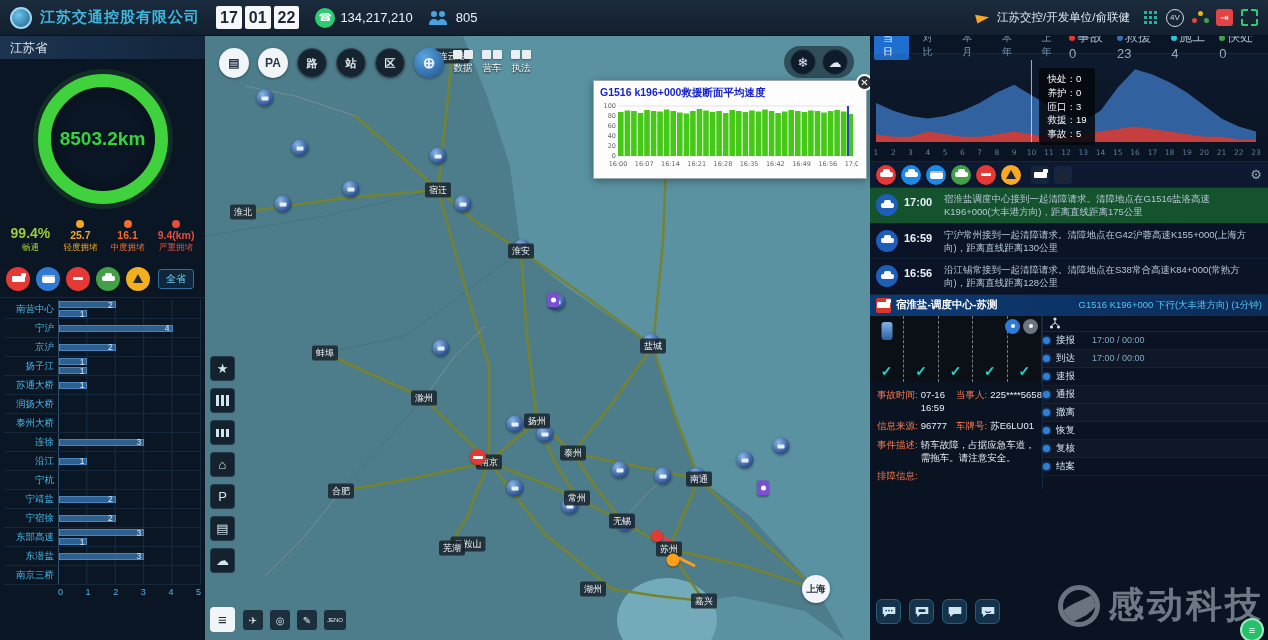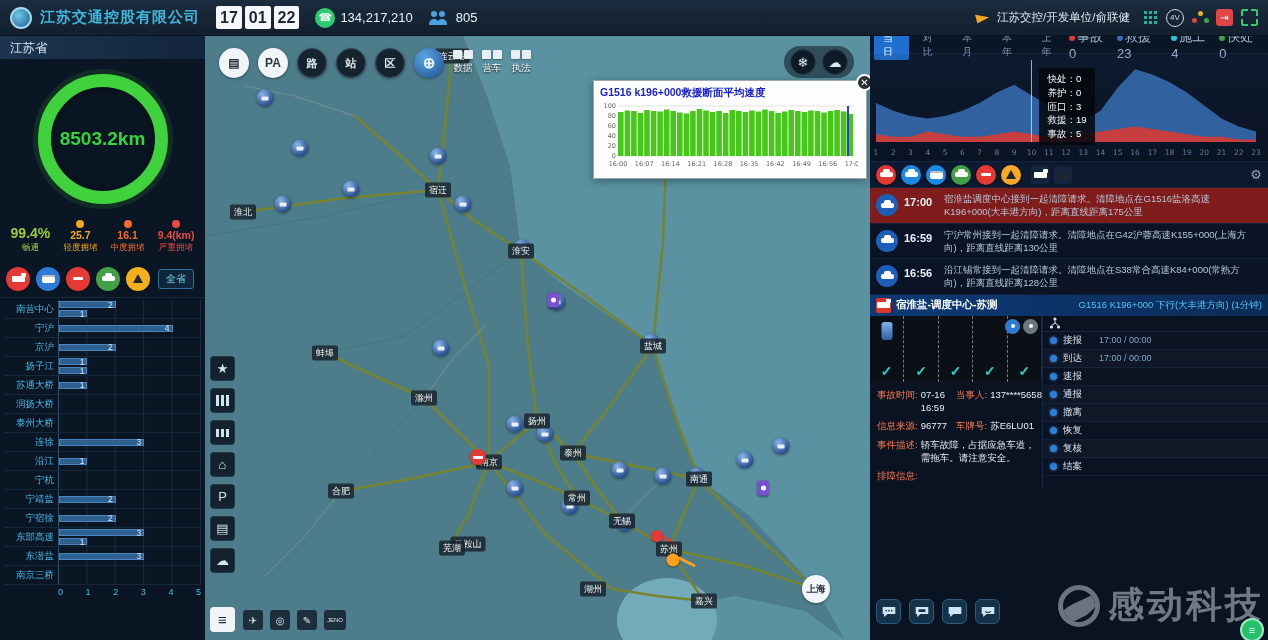--- a/index.html
+++ b/index.html
@@ -104,21 +104,21 @@
 .lg-dot{display:inline-block;width:6px;height:6px;border-radius:50%;margin-right:2px;vertical-align:middle}
 #rchart{position:relative;height:108px;border-bottom:1px solid #15253d;background:linear-gradient(rgba(30,60,100,.18),transparent);flex:0 0 auto}
 .rt{font-size:7.5px;fill:#5d7e9c;font-family:"DejaVu Sans",sans-serif}
 #rtooltip{position:absolute;top:14px;background:rgba(5,8,12,.88);border-radius:3px;padding:4px 8px;color:#fff;font-size:9.5px;line-height:1.45;z-index:5}
 #rfilterbar{height:26px;display:flex;align-items:center;padding:0 6px;gap:10px;background:#0d1930;border-bottom:1px solid #15253d;flex:0 0 auto}
 .hflex{display:flex;gap:5px;align-items:center}
 .dk-ic{width:18px;height:18px;border-radius:3px;background:#15253d;display:flex;align-items:center;justify-content:center;cursor:pointer}
 .gear{margin-left:auto;color:#8aa3b8;font-size:13px;cursor:pointer}
 #events{flex:0 0 auto}
 .ev-row{display:flex;align-items:flex-start;gap:6px;padding:4px 6px;border-bottom:1px solid #10213a;background:#0a1426;min-height:34px;cursor:pointer}
-.ev-row.sel{background:#7f1d1d}
+.ev-row.sel{background:#14532d}
 .ev-ic{width:22px;height:22px;border-radius:50%;background:#1d5fb8;display:flex;align-items:center;justify-content:center;flex:0 0 auto;margin-top:2px}
 .ev-time{font-size:11px;color:#eaf2fa;font-weight:bold;width:34px;flex:0 0 auto;margin-top:4px}
 .ev-text{font-size:9.5px;color:#b7c7d8;line-height:1.4}
 #inc-head{height:21px;background:linear-gradient(90deg,#0d3a75,#0c2c58);display:flex;align-items:center;padding:0 6px;gap:5px;flex:0 0 auto}
 .inc-ic{width:15px;height:15px;border-radius:2px;background:#d8372c;display:flex;align-items:center;justify-content:center}
 #inc-title{font-size:10.5px;color:#fff;font-weight:bold}
 #inc-loc{margin-left:auto;font-size:9.5px;color:#52c3f0}
 #inc-body{display:flex;flex:0 0 auto}
 #inc-left{width:172px;display:flex;flex-direction:column}
 #lanes-wrap{position:relative;height:66px;background:#0b0f16;border-right:1px solid #1a2a40;flex:0 0 auto}
@@ -129,21 +129,21 @@
 .top-car{position:absolute;top:6px;left:50%;transform:translateX(-50%);width:11px;height:18px;background:linear-gradient(#7fb3e8,#2c5f9e);border-radius:3px}
 .lane-corner{position:absolute;right:3px;top:3px;display:flex;gap:3px}
 .lc-ic{width:15px;height:15px;border-radius:50%;display:flex;align-items:center;justify-content:center}
 #details{display:flex;flex-wrap:wrap;padding:6px 7px;row-gap:5px;background:#0a1322}
 .d-item{width:50%;font-size:9.5px;line-height:1.4;display:flex;gap:3px;align-items:flex-start}
 .d-item.full{width:100%}
 .d-label{color:#ff7a4d;flex:0 0 auto}
 .d-value{color:#e8eef5}
 #inc-right{flex:1;background:#0b1322;border-left:1px solid #152844}
 #tl-head{height:16px;display:flex;align-items:center;padding:0 6px;border-bottom:1px solid #152844}
-.tl-row{display:flex;align-items:center;height:18px;padding:0 7px;border-bottom:1px solid rgba(40,70,110,.25)}
+.tl-row{display:flex;align-items:center;height:18px;padding:0 0;border-bottom:1px solid rgba(40,70,110,.25)}
 .tl-row.alt{background:rgba(255,255,255,.025)}
 .tl-dot{width:7px;height:7px;border-radius:50%;background:#2f7fd6;margin-right:6px;box-shadow:0 0 3px #2f7fd6;flex:0 0 auto}
 .tl-label{font-size:9.5px;color:#d5e3f0;width:36px}
 .tl-time{font-size:9px;color:#7fa8c8}
 #rbottom{position:relative;flex:1}
 #chat-row{position:absolute;left:6px;bottom:16px;display:flex;gap:8px}
 .chat-ic{width:25px;height:25px;border-radius:6px;background:#14324a;border:1px solid #2b5c80;display:flex;align-items:center;justify-content:center;cursor:pointer}
 .chat-ic svg{width:14px;height:12px;fill:#cfe6f2}
 #watermark{position:absolute;right:4px;bottom:10px;display:flex;align-items:center;gap:8px;opacity:.55}
 .wm-logo{width:42px;height:42px;border-radius:50%;border:5px solid #b9c4cf;position:relative;overflow:hidden}
@@ -761,21 +761,21 @@
               </span>
           </span>
         </div>
         <div id="details">
             <div class="d-item">
               <span class="d-label">事故时间:</span>
               <span class="d-value">07-16 16:59</span>
             </div>
             <div class="d-item">
               <span class="d-label">当事人:</span>
-              <span class="d-value">137****5658</span>
+              <span class="d-value">225****5658</span>
             </div>
             <div class="d-item">
               <span class="d-label">信息来源:</span>
               <span class="d-value">96777</span>
             </div>
             <div class="d-item">
               <span class="d-label">车牌号:</span>
               <span class="d-value">苏E6LU01</span>
             </div>
             <div class="d-item full">

